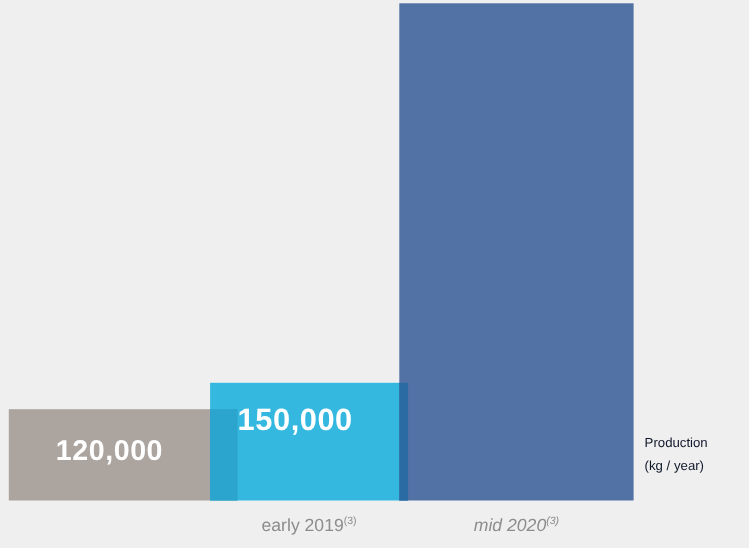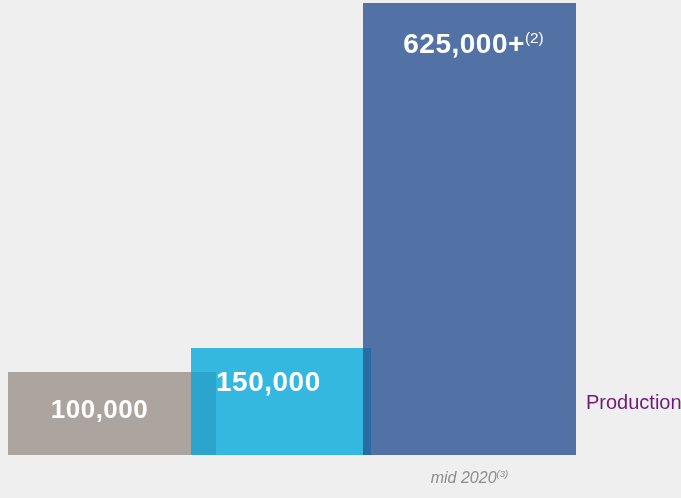--- a/index.html
+++ b/index.html
@@ -142,57 +142,58 @@
     font-size: 0.6em;
     color: #8d8d8d;
   }
 
   
   .axis-caption {
     position: absolute;
     left: 586px;
     top: 392px;
     width: 95px;
-    color: #701a75;
-    font-size: 20px;
+    color: #0f172a;
+    font-size: 12px;
     line-height: 21px;
     white-space: nowrap;
   }
   .axis-caption div { white-space: nowrap; }
 </style>
 </head>
 <body>
 
 <div id="chart-root">
 
   <div class="plot-area">
 
     <div class="bar bar-current"></div>
     <div class="bar bar-early2019"></div>
     <div class="bar bar-mid2020"></div>
 
     <div class="overlap overlap-gray-cyan"></div>
     <div class="overlap overlap-cyan-blue"></div>
 
     <div class="bar-value value-current">
-      <span>100,000</span><span class="sup-note"></span>
+      <span>120,000</span><span class="sup-note"></span>
     </div>
 
     <div class="bar-value value-early2019">
       <span>150,000</span><span class="sup-note"></span>
     </div>
 
-    <div class="bar-value value-mid2020">
-      <span>625,000+</span><span class="sup-note">(2)</span>
-    </div>
 
 
+    <div class="cat-label cat-early2019">
+      <span>early 2019</span><span class="sup-note">(3)</span>
+    </div>
 
     <div class="cat-label cat-mid2020">
       <span>mid 2020</span><span class="sup-note">(3)</span>
     </div>
 
     <div class="axis-caption">
       <div>Production</div>
+      <div>(kg / year)</div>
     </div>
 
   </div>
 </div>
 
 </body></html>

